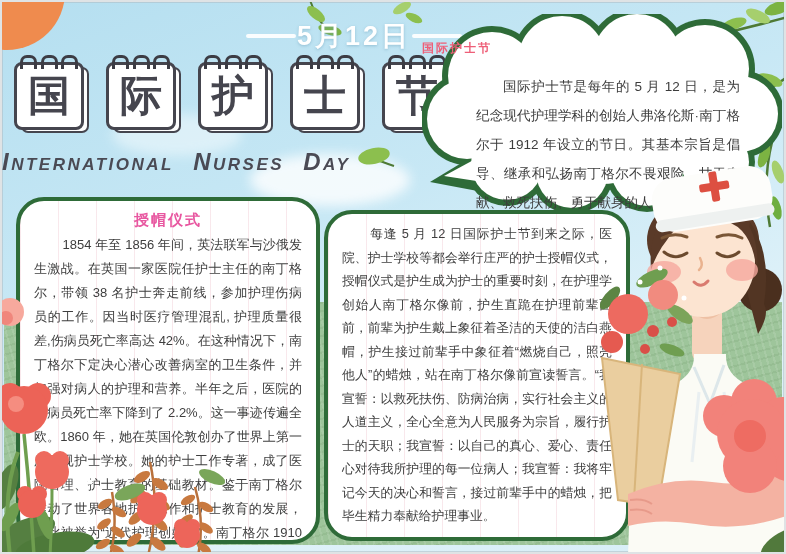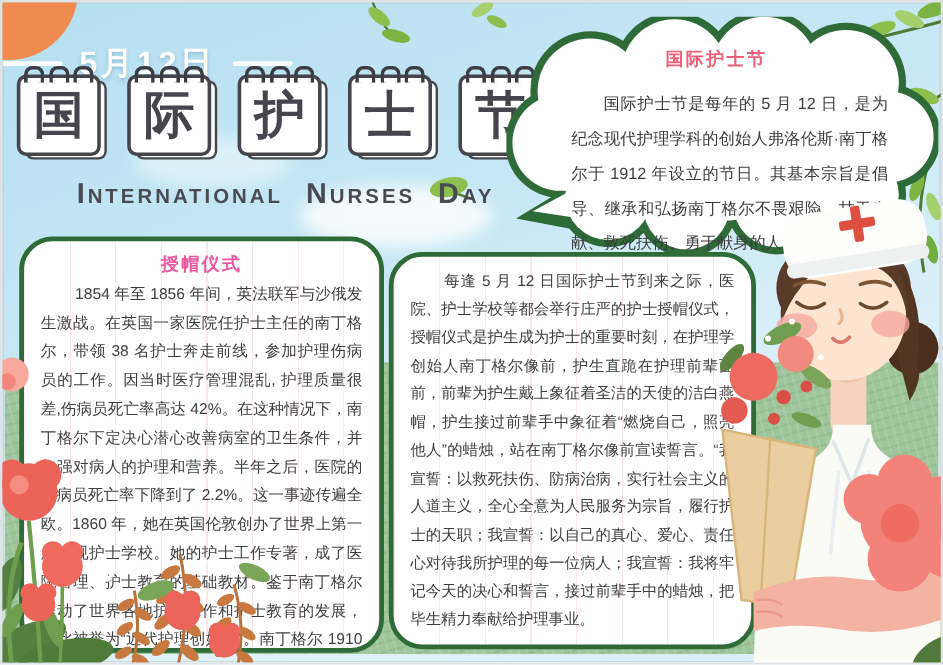--- a/index.html
+++ b/index.html
@@ -8,37 +8,37 @@
     border:2px solid #dfe3e5;box-shadow:inset 0 0 0 1px rgba(175,188,195,.55);
     background:linear-gradient(160deg,#b5dff0 0%,#c8e8f5 40%,#e0f2f9 72%,#d6eef7 100%);}
   .sky-cloud{position:absolute;background:#fff;border-radius:50%;filter:blur(6px);}
   #sky-cloud-1{left:248px;top:152px;width:160px;height:52px;opacity:.8;}
   #sky-cloud-2{left:110px;top:112px;width:130px;height:42px;opacity:.45;}
   #sun{position:absolute;left:-53px;top:-68px;width:116px;height:116px;border-radius:50%;background:#ef8b4e;}
   #grass{position:absolute;left:2px;right:2px;top:300px;bottom:7px;background-color:#9ec59b;
     background-image:repeating-linear-gradient(75deg,rgba(255,255,255,.10) 0 2px,transparent 2px 7px),
                      repeating-linear-gradient(-15deg,rgba(88,130,80,.12) 0 2px,transparent 2px 8px);}
   
-  #banner{position:absolute;left:0;top:16px;width:460px;display:flex;align-items:center;justify-content:flex-start;gap:14px;z-index:3;margin-top:17px;}
+  #banner{position:absolute;left:0;top:16px;width:460px;display:flex;align-items:center;justify-content:flex-end;gap:1px;z-index:3;}
   .banner-dash{width:50px;height:4px;border-radius:2px;background:rgba(255,255,255,.92);}
   #banner-date{font-size:27px;font-weight:700;letter-spacing:3px;color:#ffffff;text-shadow:0 1px 3px rgba(110,160,185,.55);}
   
   #cal-title{position:absolute;left:12px;top:60px;display:flex;gap:22px;z-index:3;}
   .cal-block{position:relative;width:64px;height:62px;background:#ffffff;border:3px solid #45454e;border-radius:8px;
     display:flex;align-items:center;justify-content:center;
     box-shadow:6px 4px 0 -3px #fdfdfd,6px 4px 0 -1px #45454e;}
   .cal-char{font-size:42px;font-weight:700;color:#45454e;line-height:1;}
   .rings{position:absolute;top:-10px;left:0;right:0;display:flex;justify-content:space-evenly;}
   .ring{width:11px;height:11px;border:3px solid #3c3c44;border-bottom:none;border-radius:7px 7px 0 0;background:transparent;}
-  #subtitle{position:absolute;left:0;top:146px;width:410px;text-align:right;z-index:3;
-    font-variant:small-caps;font-weight:700;font-size:24px;letter-spacing:2.5px;word-spacing:10px;color:#4a4a54;}
+  #subtitle{position:absolute;left:0;top:146px;width:410px;text-align:left;z-index:3;
+    font-variant:small-caps;font-weight:700;font-size:24px;letter-spacing:2.5px;word-spacing:10px;color:#4a4a54;font-style:italic;}
   
   #cloud{position:absolute;left:420px;top:12px;width:360px;height:200px;z-index:3;}
   #cloud svg{position:absolute;left:0;top:0;}
-  #cloud-heading{position:absolute;left:0;right:10px;top:26px;text-align:center;font-size:15px;font-weight:700;color:#ee5f78;letter-spacing:2px;}
+  #cloud-heading{position:absolute;left:0;right:10px;top:26px;font-size:12px;font-weight:700;color:#ee5f78;letter-spacing:2px;}
   #cloud-body{position:absolute;left:44px;right:32px;top:48px;margin:10px;font-size:13.5px;line-height:29px;color:#3c3c3c;
     text-align:justify;text-indent:2em;}
   
   .note-box{position:absolute;box-sizing:border-box;background-color:#ffffff;border:4px solid #2e6b38;border-radius:28px;
     overflow:hidden;padding:8px 14px;z-index:3;
     background-image:repeating-linear-gradient(90deg,rgba(226,150,168,.22) 0 1px,transparent 1px 38px);}
   #origin-box{left:14px;top:195px;width:304px;height:347px;}
   #ceremony-box{left:322px;top:208px;width:306px;height:331px;}
   .box-heading{text-align:center;font-size:15px;font-weight:700;color:#e857a0;letter-spacing:2px;margin:2px 0 3px 0;}
   .box-body{margin:0;font-size:13px;line-height:24px;color:#3e3e3e;text-align:justify;text-indent:2.2em;}

